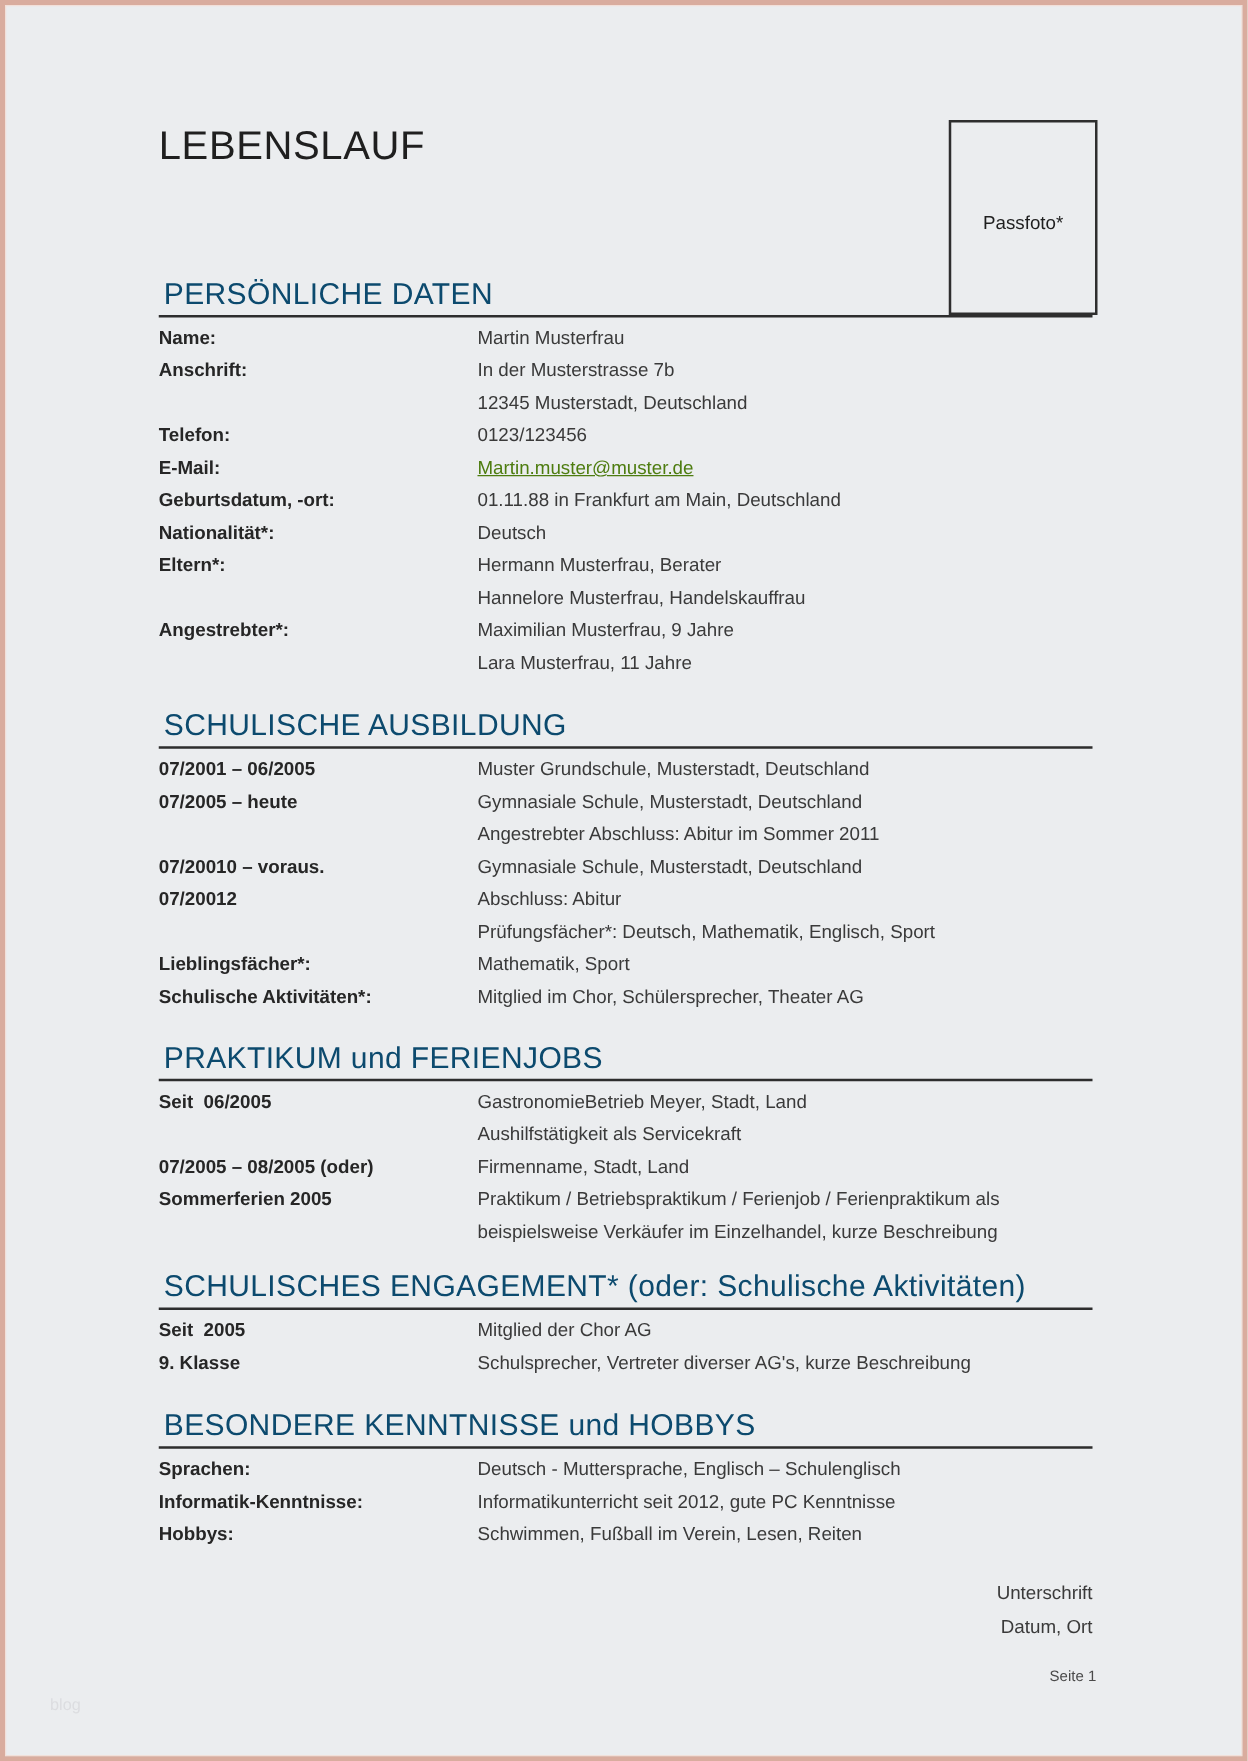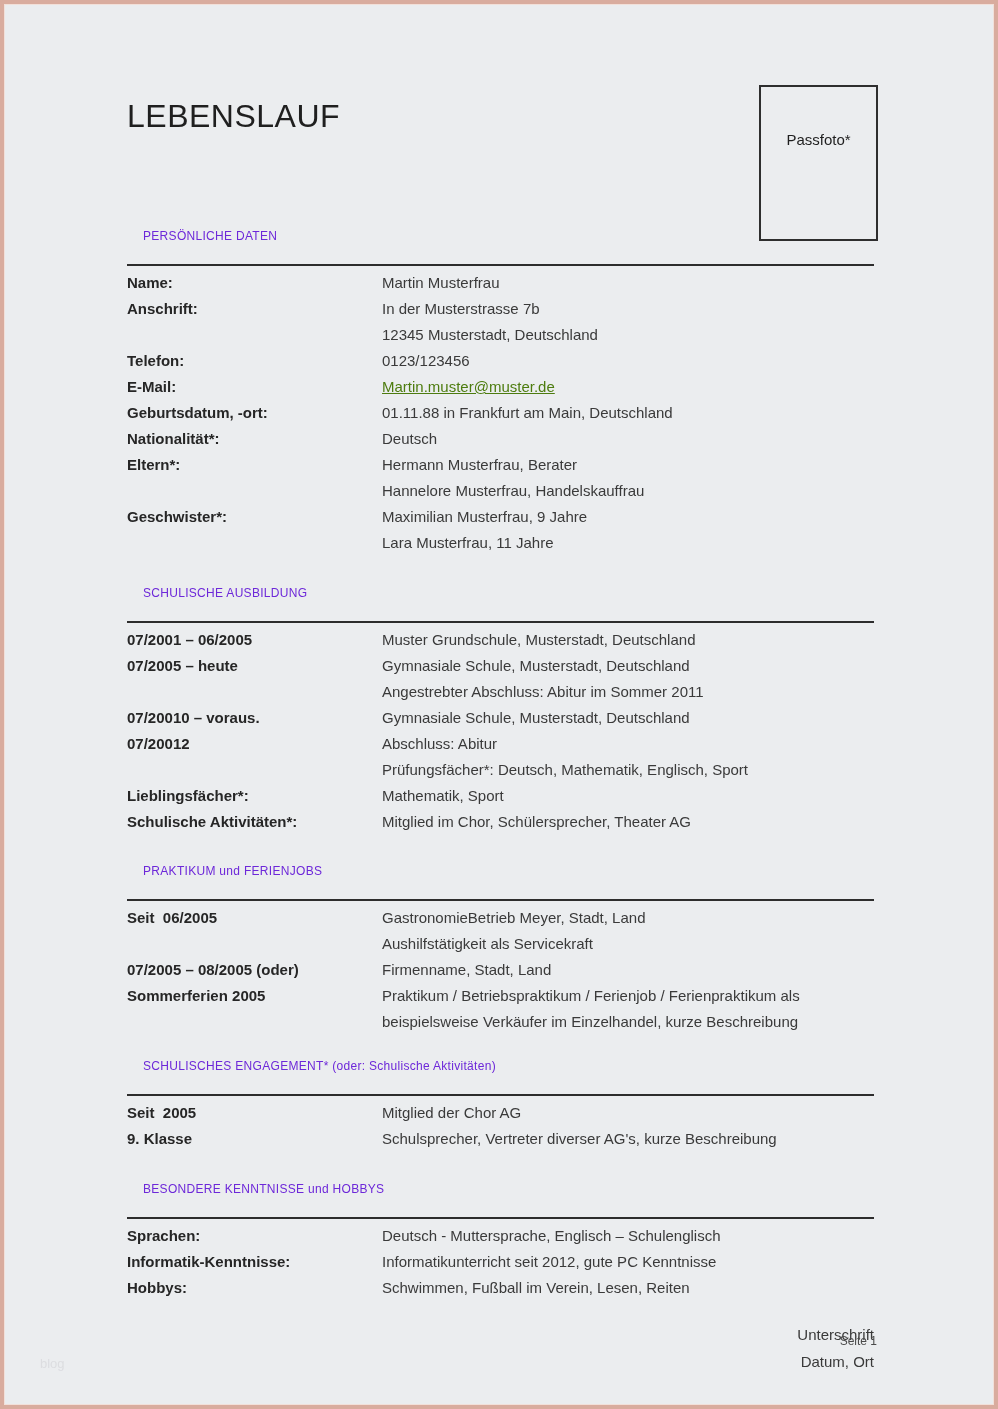--- a/index.html
+++ b/index.html
@@ -12,31 +12,31 @@
     box-shadow:inset 0 0 0 1px #f2e0d9;
     position:relative;
     padding:95px 120px 0 123px;
     color:#2b2b2b;
   }
   h1.doc-title{
     font-size:32px;line-height:34px;margin:0;
     font-weight:normal;color:#1f1f1f;letter-spacing:.5px;
   }
   .passfoto{
-    position:absolute;left:755px;top:81px;
+    position:absolute;left:755px;top:92px;
     width:119px;height:156px;
     border:2px solid #2e2e2e;
     box-sizing:border-box;
     display:flex;justify-content:center;align-items:flex-start;
-    padding-top:44px;
+    padding-top:72px;
     font-size:15px;color:#1f1f1f;
   }
   section h2{
-    font-size:12px;line-height:24px;margin:16px;
-    font-weight:normal;color:#6d28d9;letter-spacing:.3px;
+    font-size:24px;line-height:24px;margin:4px;
+    font-weight:normal;color:#0c4a6e;letter-spacing:.3px;
   }
   .rule{height:2px;background:#2d2d2d;margin-top:3px;}
   .rows{margin-top:4px;}
   .row{display:flex;line-height:26px;font-size:15px;}
   .lbl{width:255px;flex-shrink:0;font-weight:bold;color:#262626;white-space:pre-wrap;}
   .val{color:#3a3a3a;white-space:pre-wrap;}
   .email-link{color:#4d7c0f;text-decoration:underline;cursor:pointer;}
   .sec-0{margin-top:91px;}
   .sec-1{margin-top:25px;}
   .sec-2{margin-top:24px;}
@@ -91,21 +91,21 @@
       </div>
       <div class="row">
         <div class="lbl">Eltern*:</div>
         <div class="val">Hermann Musterfrau, Berater</div>
       </div>
       <div class="row">
         <div class="lbl"></div>
         <div class="val">Hannelore Musterfrau, Handelskauffrau</div>
       </div>
       <div class="row">
-        <div class="lbl">Geschwister*:</div>
+        <div class="lbl">Angestrebter*:</div>
         <div class="val">Maximilian Musterfrau, 9 Jahre</div>
       </div>
       <div class="row">
         <div class="lbl"></div>
         <div class="val">Lara Musterfrau, 11 Jahre</div>
       </div>
     </div>
   </section>
 
   <section class="sec-1">

